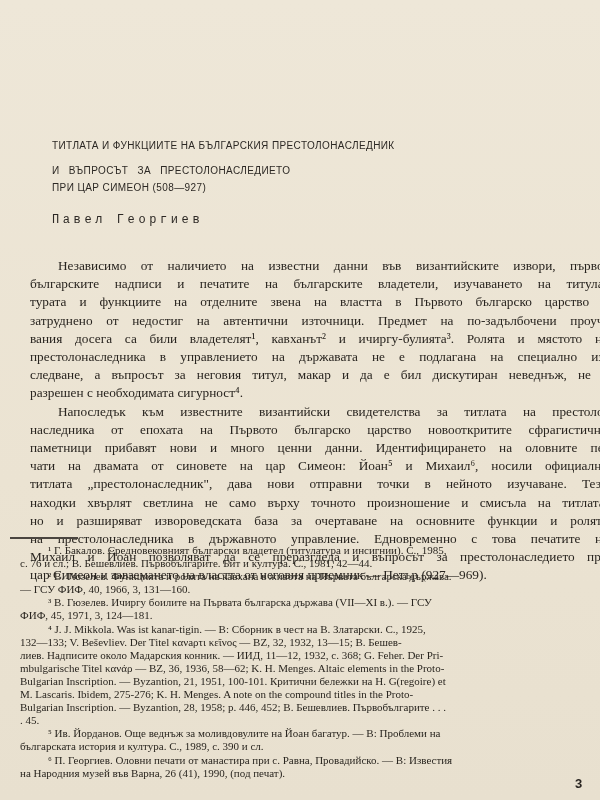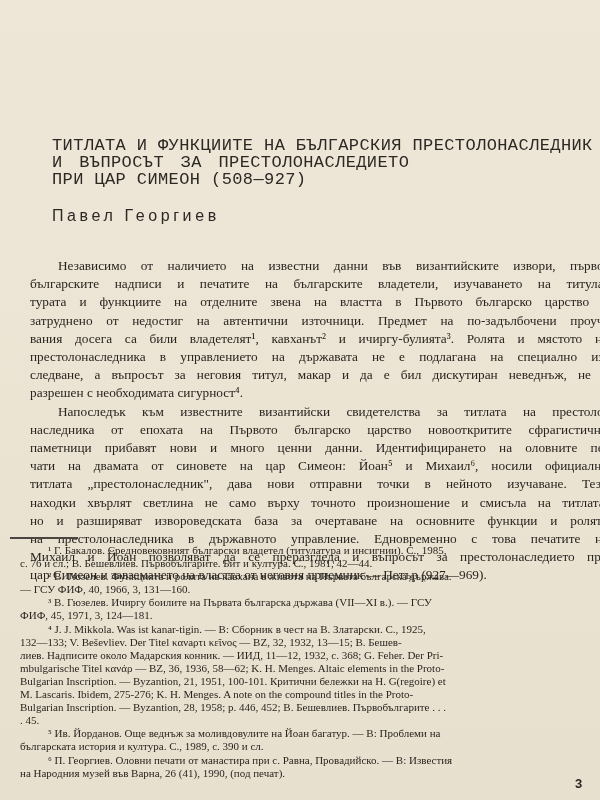--- a/index.html
+++ b/index.html
@@ -9,29 +9,29 @@
     font-family: "DejaVu Serif", serif;
     color: #2a2622;
     position: relative;
   }
   .page {
     position: absolute; left: 0; top: 0; width: 600px; height: 800px;
     background: linear-gradient(180deg, #eee7d8 0%, #ebe3d2 60%, #e8e0cf 100%);
   }
   .title {
     position: absolute; left: 52px; top: 137px; width: 548px;
-    font-family: Liberation Mono, monospace;
-    font-size: 17px; line-height: 17px; letter-spacing: 0.4px;
+    font-family: Liberation Sans, sans-serif;
+    font-size: 10px; line-height: 17px; letter-spacing: 0.4px;
     color: #2c2824;
   }
   .title div { white-space: nowrap; }
   .author {
-    position: absolute; left: 52px; top: 207px;
-    font-family: Liberation Sans, sans-serif;
-    font-size: 16px; letter-spacing: 3.6px; color: #2c2824;
+    position: absolute; left: 52px; top: 213px;
+    font-family: Liberation Mono, monospace;
+    font-size: 12px; letter-spacing: 3.6px; color: #2c2824;
   }
   .body {
     position: absolute; left: 30px; top: 257px; width: 578px;
     font-family: "Liberation Serif", serif;
     font-size: 13.3px; line-height: 18.2px; color: #28241f;
   }
   .body .line { white-space: nowrap; overflow: hidden; text-align: justify; text-align-last: justify; }
   .body .line.last { text-align-last: left; }
   .body .ind { padding-left: 28px; }
   .rule {
@@ -51,21 +51,21 @@
     font-size: 13px; color: #2a2622;
   }
 </style>
 </head>
 <body>
 
 <div class="page">
 
   <div class="title">
     <div>ТИТЛАТА И ФУНКЦИИТЕ НА БЪЛГАРСКИЯ ПРЕСТОЛОНАСЛЕДНИК</div>
-    <div style="word-spacing:6px;">И ВЪПРОСЪТ  ЗА  ПРЕСТОЛОНАСЛЕДИЕТО</div>
+    <div style="word-spacing:6px;margin-top:8px;">И ВЪПРОСЪТ  ЗА  ПРЕСТОЛОНАСЛЕДИЕТО</div>
     <div>ПРИ ЦАР СИМЕОН (508—927)</div>
   </div>
 
   <div class="author">Павел Георгиев</div>
 
   <div class="body">
     <div class="line ind">Независимо от наличието на известни данни във византийските извори, първо-</div>
     <div class="line">българските надписи и печатите на българските владетели, изучаването на титула-</div>
     <div class="line">турата и функциите на отделните звена на властта в Първото българско царство е</div>
     <div class="line">затруднено от недостиг на автентични източници. Предмет на по-задълбочени проуч-</div>

